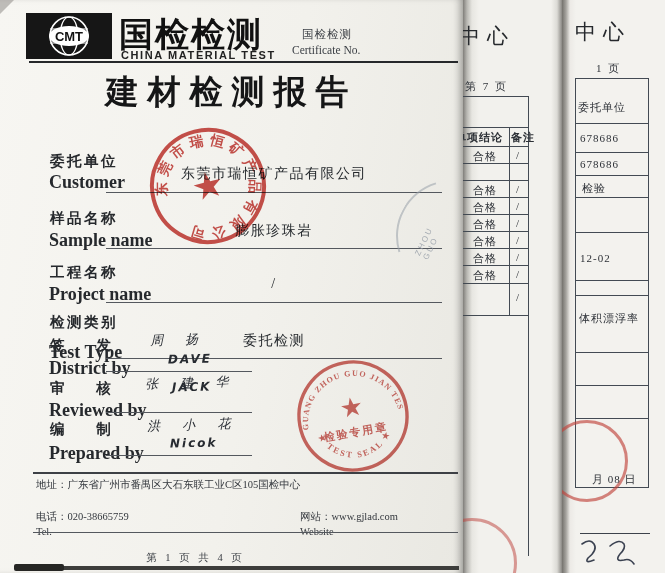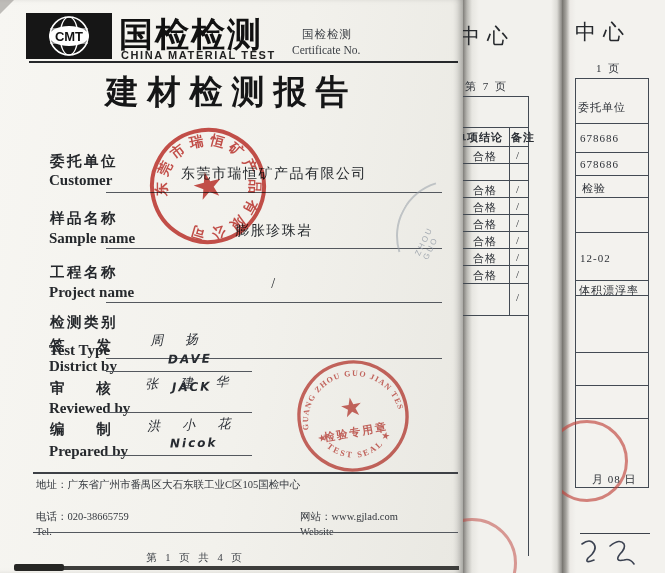--- a/index.html
+++ b/index.html
@@ -29,21 +29,21 @@
     font-weight:bold; font-size:11px; letter-spacing:1.6px; color:#222; }
   .cert-cn { left:302px; top:27px; font-size:11.5px; color:#3a3e44; letter-spacing:1px; }
   .cert-en { left:292px; top:44px; font-size:11.5px; color:#3a3e44; }
   .cert-no { left:356px; top:37px; font-size:11.5px; color:#33373d; }
   .header-rule { left:29px; top:61px; width:429px; height:2px; background:#26282b; }
 
   .doc-title { left:0; top:70px; width:463px; text-align:center;
     font-size:33px; font-weight:bold; letter-spacing:9px; color:#151617; }
 
   .cn-label { font-size:14.5px; font-weight:bold; letter-spacing:2.5px; color:#26292d; }
-  .en-label { font-size:15px; font-weight:bold; color:#26292d; }
+  .en-label { font-size:18px; font-weight:bold; color:#26292d; }
   .f-line { height:1px; background:#54585e; }
   .f-value { font-size:14px; color:#24282c; letter-spacing:1.5px; }
   .center-val { width:336px; left:106px; text-align:center; }
 
   .hand-cn { font-family:"DejaVu Sans",sans-serif; font-style:italic; font-size:13px;
     letter-spacing:9px; color:#2b2f36; transform:rotate(-2deg); }
   .hand-en { font-family:"DejaVu Sans",sans-serif; font-style:italic; font-weight:bold;
     font-size:12px; letter-spacing:2px; color:#272b31; transform:rotate(-1deg); }
 
   .rule2 { left:33px; top:472px; width:425px; height:1.5px; background:#3d4045; }
@@ -106,20 +106,21 @@
   <div class="abs f-value center-val" style="top:222px">膨胀珍珠岩</div>
   <div class="abs f-line" style="left:106px;top:248px;width:336px"></div>
 
   <div class="abs cn-label" style="left:50px;top:263px">工程名称</div>
   <div class="abs en-label" style="left:49px;top:284px">Project name</div>
   <div class="abs f-value center-val" style="top:276px">/</div>
   <div class="abs f-line" style="left:106px;top:302px;width:336px"></div>
 
   <div class="abs cn-label" style="left:50px;top:313px">检测类别</div>
   <div class="abs en-label" style="left:49px;top:342px">Test Type</div>
+  <div class="abs f-value center-val" style="top:332px">委托检测</div>
   <div class="abs f-line" style="left:106px;top:358px;width:336px"></div>
 
   <div class="abs cn-label" style="left:50px;top:334px;letter-spacing:14px;top:336px">签 发</div>
   <div class="abs en-label" style="left:49px;top:358px">District by</div>
   <div class="abs hand-cn" style="left:150px;top:331px">周 扬</div>
   <div class="abs hand-en" style="left:168px;top:352px">DAVE</div>
   <div class="abs f-line" style="left:106px;top:371px;width:146px"></div>
 
   <div class="abs cn-label" style="left:50px;top:379px;letter-spacing:14px">审 核</div>
   <div class="abs en-label" style="left:49px;top:400px">Reviewed by</div>
@@ -234,21 +235,21 @@
   <div class="abs tline" style="left:13px;top:418px;width:74px;height:1px"></div>
   <div class="abs tline" style="left:13px;top:487px;width:74px;height:1px"></div>
   <div class="abs tline" style="left:13px;top:78px;width:1px;height:410px"></div>
   <div class="abs tline" style="left:86px;top:78px;width:1.4px;height:410px"></div>
 
   <div class="abs tcell" style="left:16px;top:100px">委托单位</div>
   <div class="abs tcell" style="left:18px;top:132px">678686</div>
   <div class="abs tcell" style="left:18px;top:158px">678686</div>
   <div class="abs tcell" style="left:20px;top:181px">检验</div>
   <div class="abs tcell" style="left:18px;top:252px">12-02</div>
-  <div class="abs tcell" style="left:17px;top:283px">体积漂浮率</div>
+  <div class="abs tcell" style="left:17px;top:311px">体积漂浮率</div>
 
   <div class="abs seal-arc" style="left:-16px;top:420px;width:82px;height:82px;border:3px solid rgba(192,68,60,.65)"></div>
   <div class="abs tcell" style="left:30px;top:472px">月 08 日</div>
 
   <div class="abs" style="left:18px;top:533px;width:70px;height:1.4px;background:#3c424b"></div>
   <svg class="abs" style="left:12px;top:536px" width="78" height="34" viewBox="0 0 78 34">
     <path d="M8,8 q8,-6 12,0 t-6,14 q-4,6 6,2" fill="none" stroke="#3a4150" stroke-width="1.6" stroke-linecap="round"></path>
     <path d="M36,10 q10,-8 14,-2 q2,4 -4,10 q-6,8 4,6 q6,-2 10,4" fill="none" stroke="#3a4150" stroke-width="1.6" stroke-linecap="round"></path>
   </svg>
 </div>

